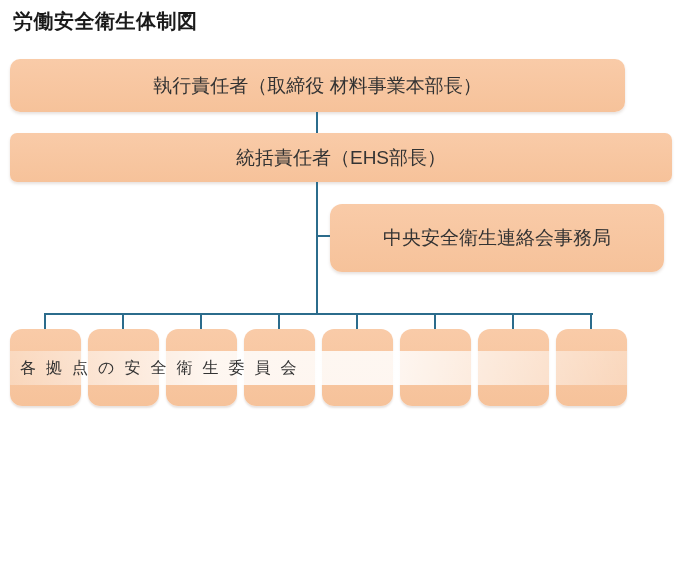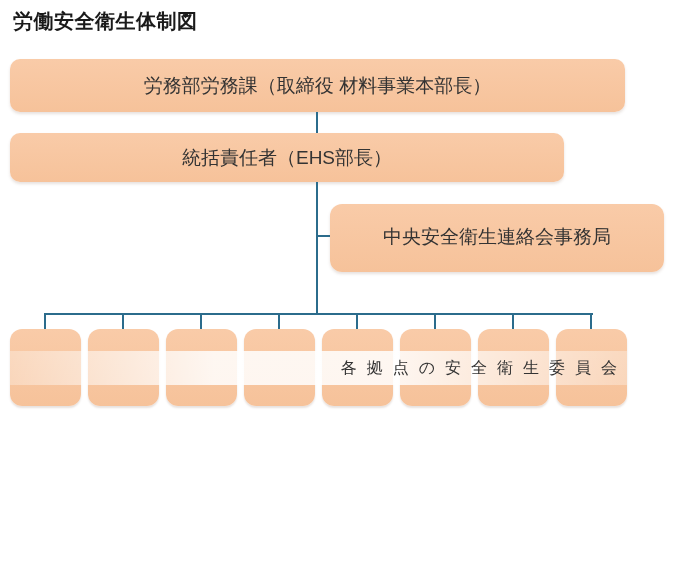--- a/index.html
+++ b/index.html
@@ -15,23 +15,23 @@
 
   .box{
     position:absolute;
     background:linear-gradient(180deg,#f9cba8 0%,var(--box-fill,#f6c29a) 100%);
     border-radius:10px;
     display:flex;align-items:center;justify-content:center;
     color:var(--text,#2e2e2e);font-size:19px;text-align:center;
     box-shadow:0 2px 3px rgba(120,90,70,0.18);
   }
   .level1{left:10px;top:59px;width:615px;height:53px;}
-  .level2{left:10px;top:133px;width:554px;height:49px;}
+  .level2{left:10px;top:133px;width:662px;height:49px;border-radius:7px;}
   .office{left:330px;top:204px;width:334px;height:68px;border-radius:12px;
-          flex-direction:row;line-height:26px;font-family:Liberation Mono, monospace;}
+          flex-direction:row;line-height:26px;}
 
   .vline{position:absolute;width:2px;background:var(--connector,#2b6c8c);}
   .hline{position:absolute;height:2px;background:var(--connector,#2b6c8c);}
   .v1{left:316px;top:112px;height:22px;}
   .trunk{left:316px;top:182px;height:132px;}
   .stub{left:318px;top:235px;width:13px;}
   .hbar{left:44px;top:313px;width:549px;}
   .drop{position:absolute;top:313px;width:2px;height:17px;background:var(--connector,#2b6c8c);}
 
   .site-box{
@@ -40,36 +40,36 @@
     box-shadow:0 2px 2px rgba(120,90,70,0.18);
   }
 
   .band{
     position:absolute;left:10px;top:351px;width:617px;height:34px;
     background:linear-gradient(90deg,
       rgba(255,255,255,0.30) 0%,
       rgba(255,255,255,0.85) 33%,
       rgba(255,255,255,0.85) 62%,
       rgba(255,255,255,0.30) 100%);
-    display:flex;align-items:center;justify-content:flex-end;
+    display:flex;align-items:center;justify-content:flex-start;
   }
   .band span{
     font-size:16px;color:var(--text,#3a3a3a);
     letter-spacing:10px;text-indent:10px;white-space:nowrap;
   }
 </style>
 </head>
 <body>
 
 <div class="canvas">
 
   <h1 class="page-title">労働安全衛生体制図</h1>
 
   <div class="box level1">
-    <span>労務部労務課（取締役 材料事業本部長）</span>
+    <span>執行責任者（取締役 材料事業本部長）</span>
   </div>
 
   <div class="vline v1"></div>
 
   <div class="box level2">
     <span>統括責任者（EHS部長）</span>
   </div>
 
   <div class="vline trunk"></div>
   <div class="hline stub"></div>

